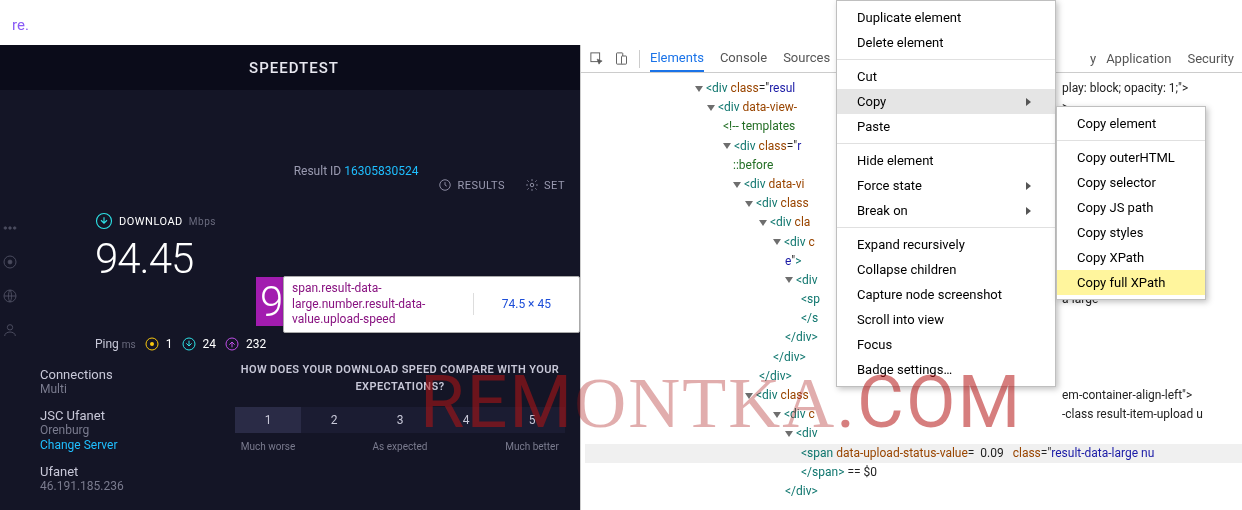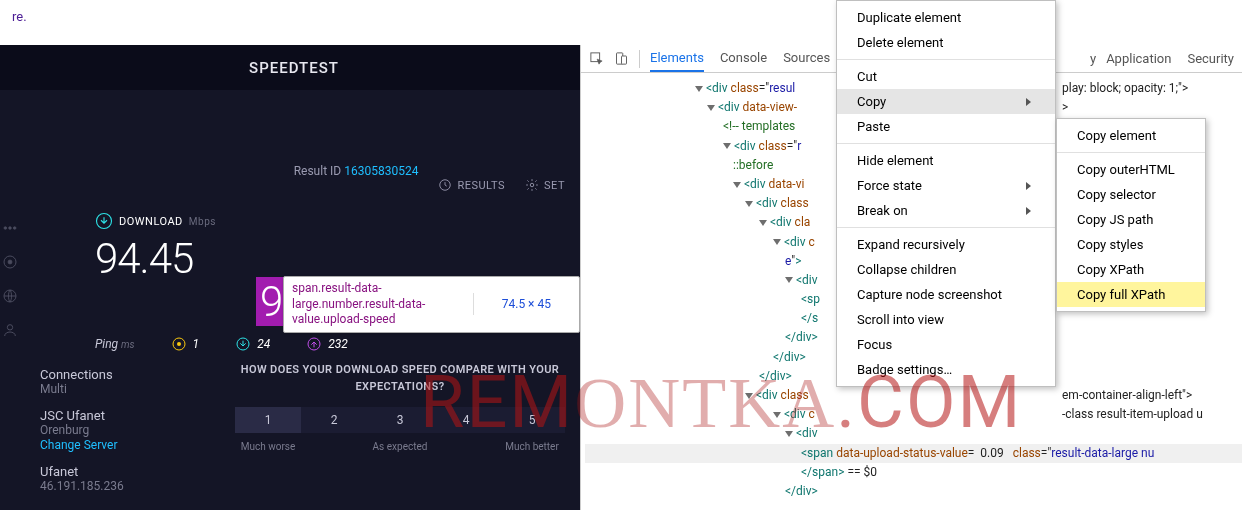--- a/index.html
+++ b/index.html
@@ -1,18 +1,18 @@
 <!DOCTYPE html>
 <html><head>
 <meta charset="utf-8">
 <style>
 * { margin: 0; padding: 0; box-sizing: border-box; font-family: -apple-system, BlinkMacSystemFont, "Segoe UI", Roboto, sans-serif; }
 body { background: #fff; width: 1242px; height: 510px; overflow: hidden; position: relative; }
 
-.page-top { height: 45px; background: #fff; padding: 9px 12px; font-size: 13px; color: #4c1d95; }
+.page-top { height: 45px; background: #fff; padding: 16px 12px; font-size: 15px; color: #8b5cf6; }
 
 .main-row { display: flex; height: 465px; }
 
 
 .speedtest { width: 580px; background: #141526; color: #fff; position: relative; }
 .st-header { height: 45px; display: flex; align-items: center; justify-content: center; background: #0b0c1a; }
 .st-logo { display: flex; align-items: center; gap: 8px; font-weight: 500; letter-spacing: 1px; font-size: 15px; color: #e8e8f0; }
 .st-body { display: flex; }
 .st-sidebar { width: 35px; display: flex; flex-direction: column; align-items: center; gap: 18px; padding-top: 130px; }
 .st-sidebar svg { width: 16px; height: 16px; stroke: #4a4b5e; fill: none; }
@@ -24,21 +24,21 @@
 .results-link svg { width: 14px; height: 14px; }
 
 .speed-row { display: flex; gap: 40px; padding: 8px 0 0 60px; }
 .speed-col { }
 .speed-label { display: flex; align-items: center; gap: 6px; font-size: 11px; letter-spacing: 0.5px; }
 .speed-label svg { width: 18px; height: 18px; }
 .speed-label .unit { color: #6a6b7e; font-size: 10px; }
 .speed-val { font-size: 42px; font-weight: 300; color: #fff; margin-top: 4px; letter-spacing: -1px; }
 .speed-val.selected { background: #a21caf; color: #fff; padding: 0 4px; margin-top: 47px; }
 
-.ping-row { display: flex; align-items: center; gap: 36px; padding: 10px 0 0 60px; font-size: 12px; font-style: italic; }
+.ping-row { display: flex; align-items: center; gap: 8px; padding: 10px 0 0 60px; font-size: 12px; }
 .ping-row .lbl { color: #c8c8d8; }
 .ping-row .unit { color: #6a6b7e; font-size: 10px; }
 .ping-item { display: flex; align-items: center; gap: 6px; }
 .ping-item svg { width: 16px; height: 16px; }
 
 .meta-col { padding: 15px 0 0 5px; width: 200px; }
 .meta-block { margin-bottom: 12px; color: #c8c8d8; font-size: 13px; }
 .meta-block .sub { color: #7a7b8e; font-size: 12px; }
 .meta-block a { color: #1fbfff; font-size: 12px; text-decoration: none; }
 
@@ -429,21 +429,21 @@
       <span>Scroll into view</span>
     </div>
     <div class="item">
       <span>Focus</span>
     </div>
     <div class="item">
       <span>Badge settings…</span>
     </div>
   </div>
 
-<div class="ctx" style="left:1056px; top:118px; width:150px" id="ctx-sub">
+<div class="ctx" style="left:1056px; top:106px; width:150px" id="ctx-sub">
     <div class="item">
       <span>Copy element</span>
     </div>
     <div class="sep"></div>
     <div class="item">
       <span>Copy outerHTML</span>
     </div>
     <div class="item">
       <span>Copy selector</span>
     </div>

